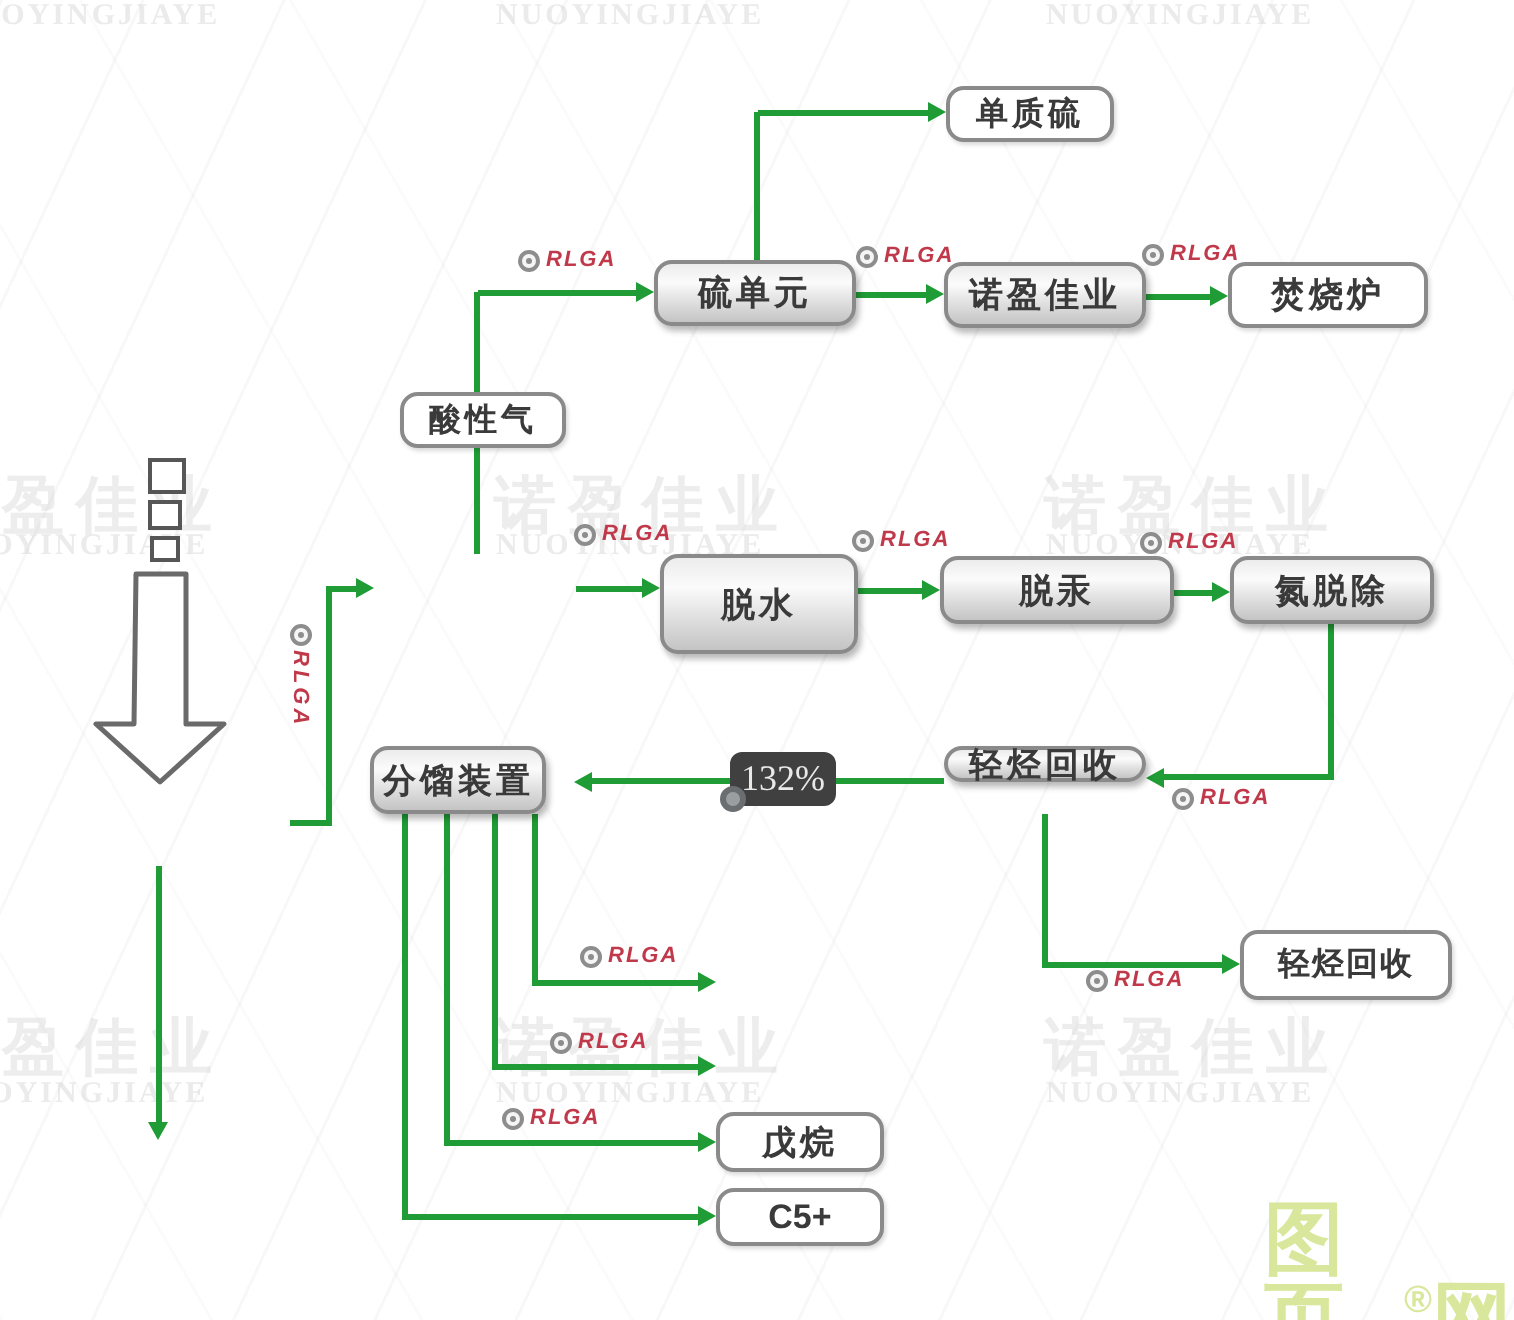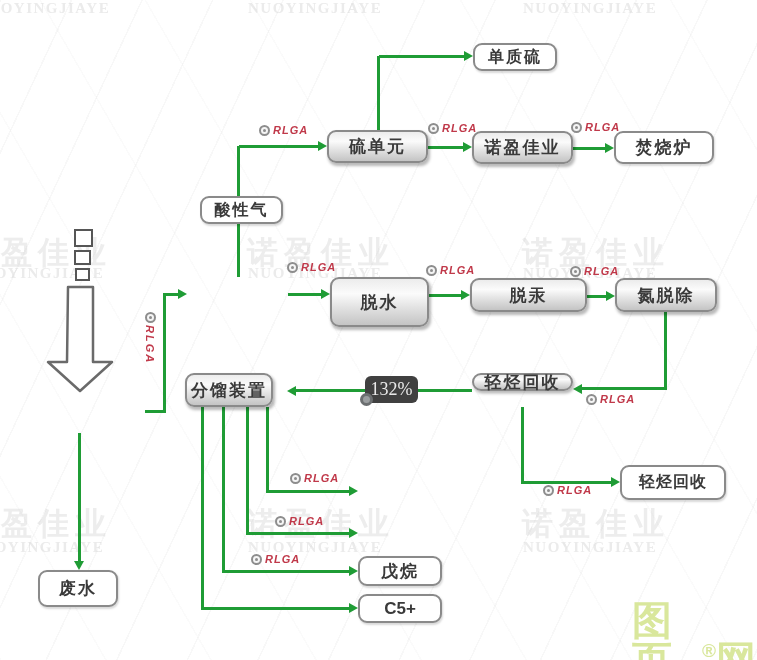--- a/index.html
+++ b/index.html
@@ -207,23 +207,20 @@
   </div>
   <div class="node term" style="left:620px;top:465px;width:106px;height:35px;font-size:16px;letter-spacing:1px">
     <span>轻烃回收</span>
   </div>
   <div class="node term" style="left:358px;top:556px;width:84px;height:30px">
     <span>戊烷</span>
   </div>
   <div class="node term" style="left:358px;top:594px;width:84px;height:29px;letter-spacing:0">
     <span>C5+</span>
   </div>
-  <div class="node term" style="left:38px;top:570px;width:80px;height:37px">
-    <span>废水</span>
-  </div>
 
   <div class="rlga" style="left:259px;top:124px">
     <span class="regicon"></span>
     <span class="rlga-txt">RLGA</span>
   </div>
   <div class="rlga" style="left:428px;top:122px">
     <span class="regicon"></span>
     <span class="rlga-txt">RLGA</span>
   </div>
   <div class="rlga" style="left:571px;top:121px">

